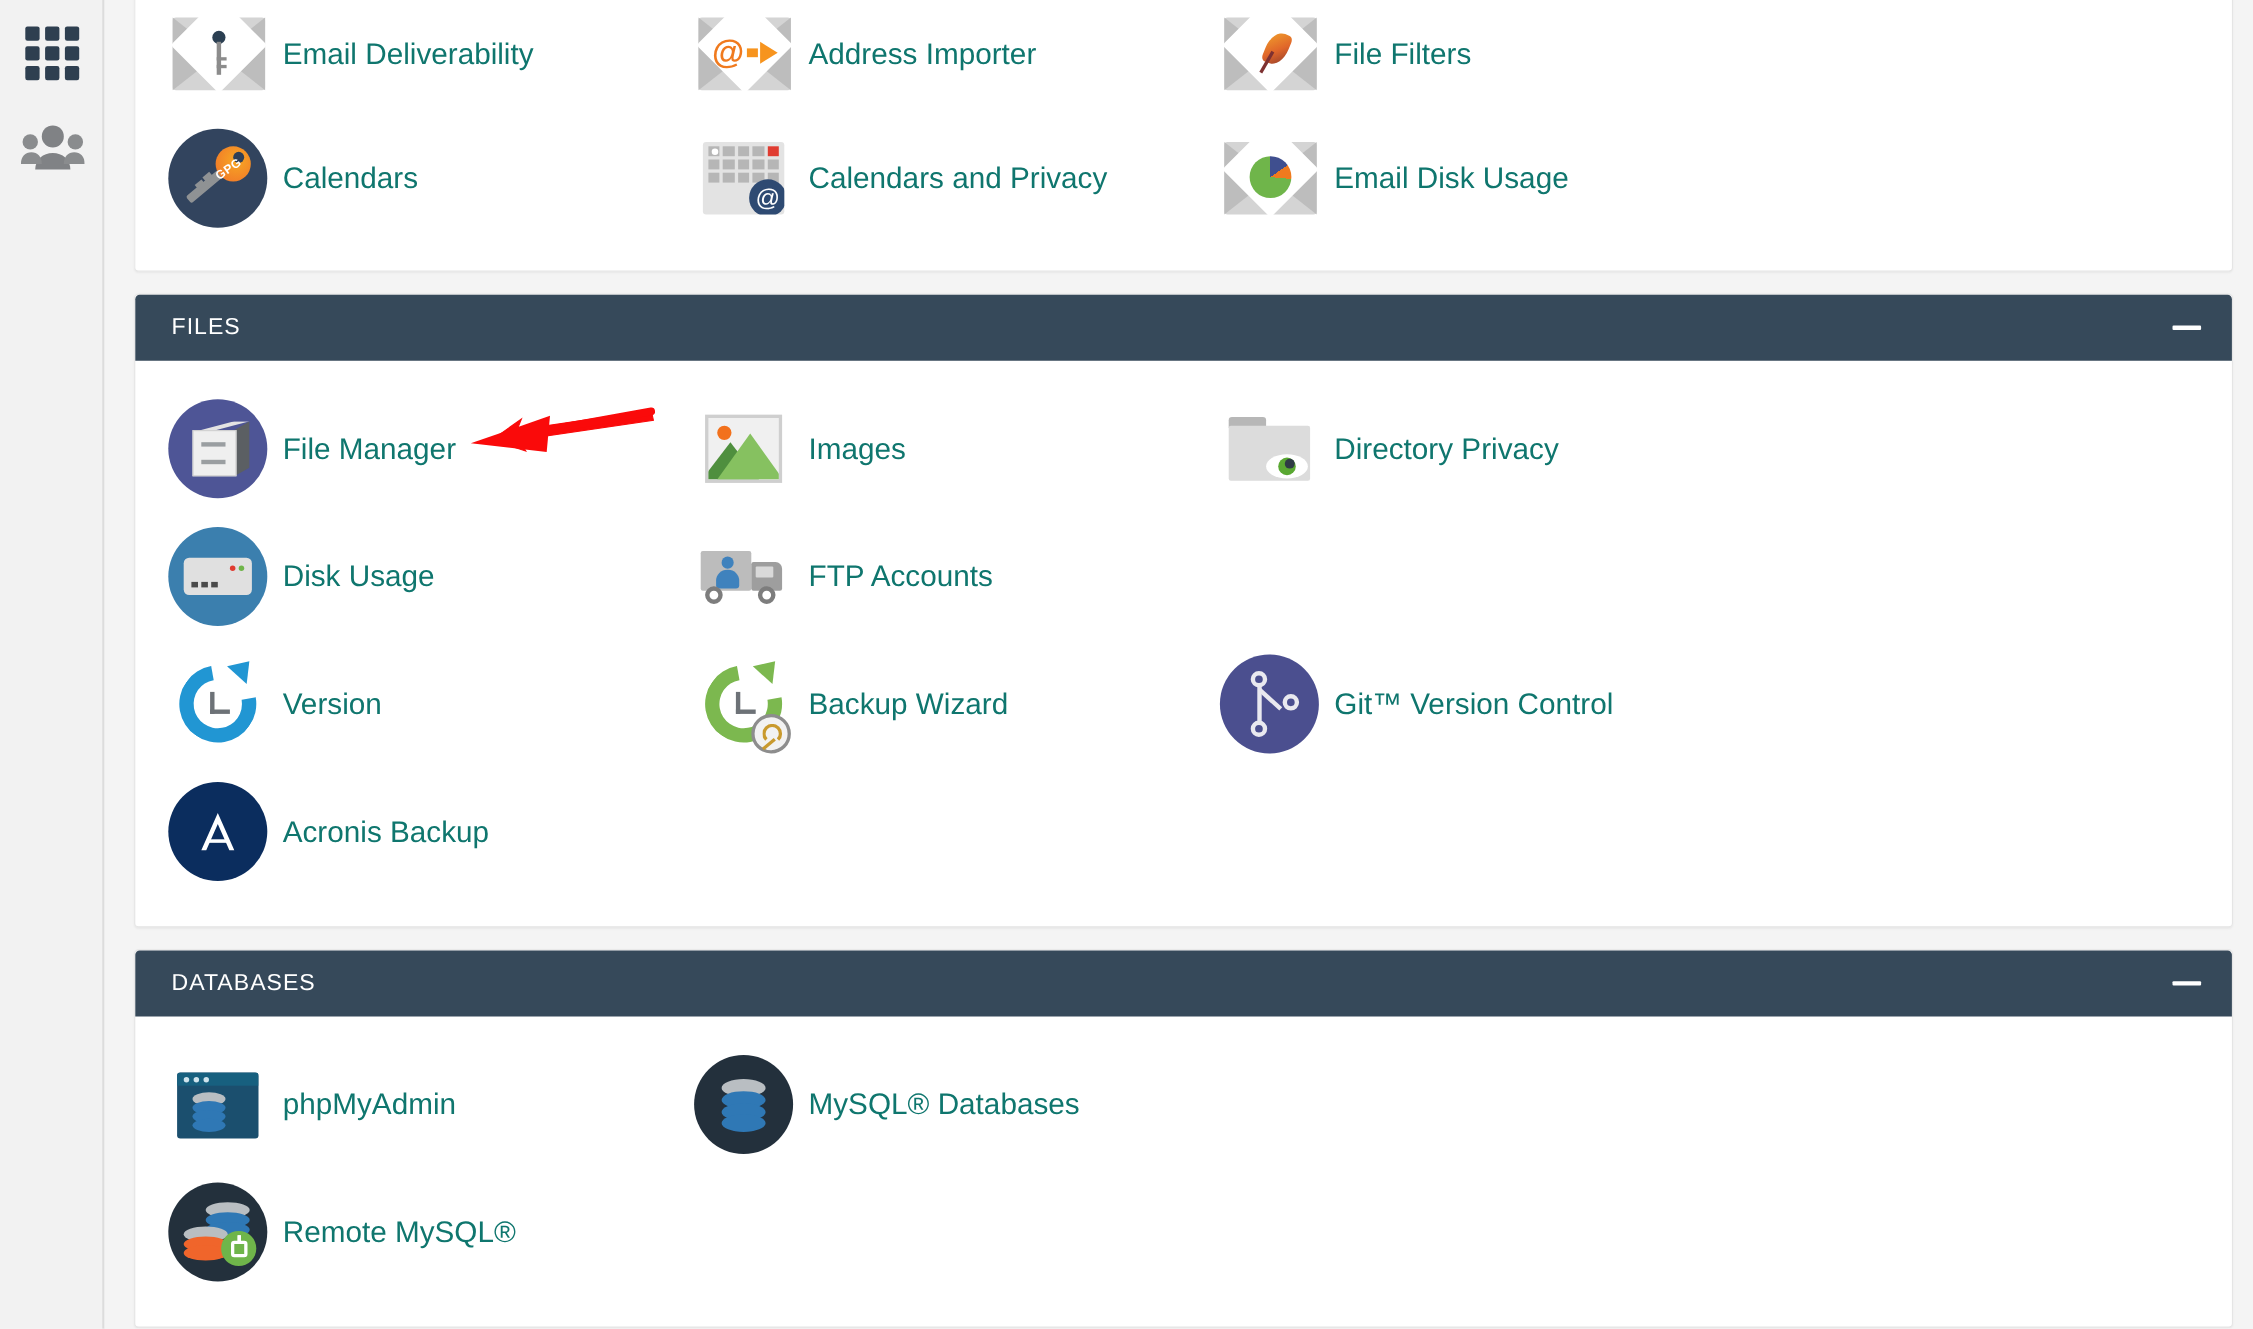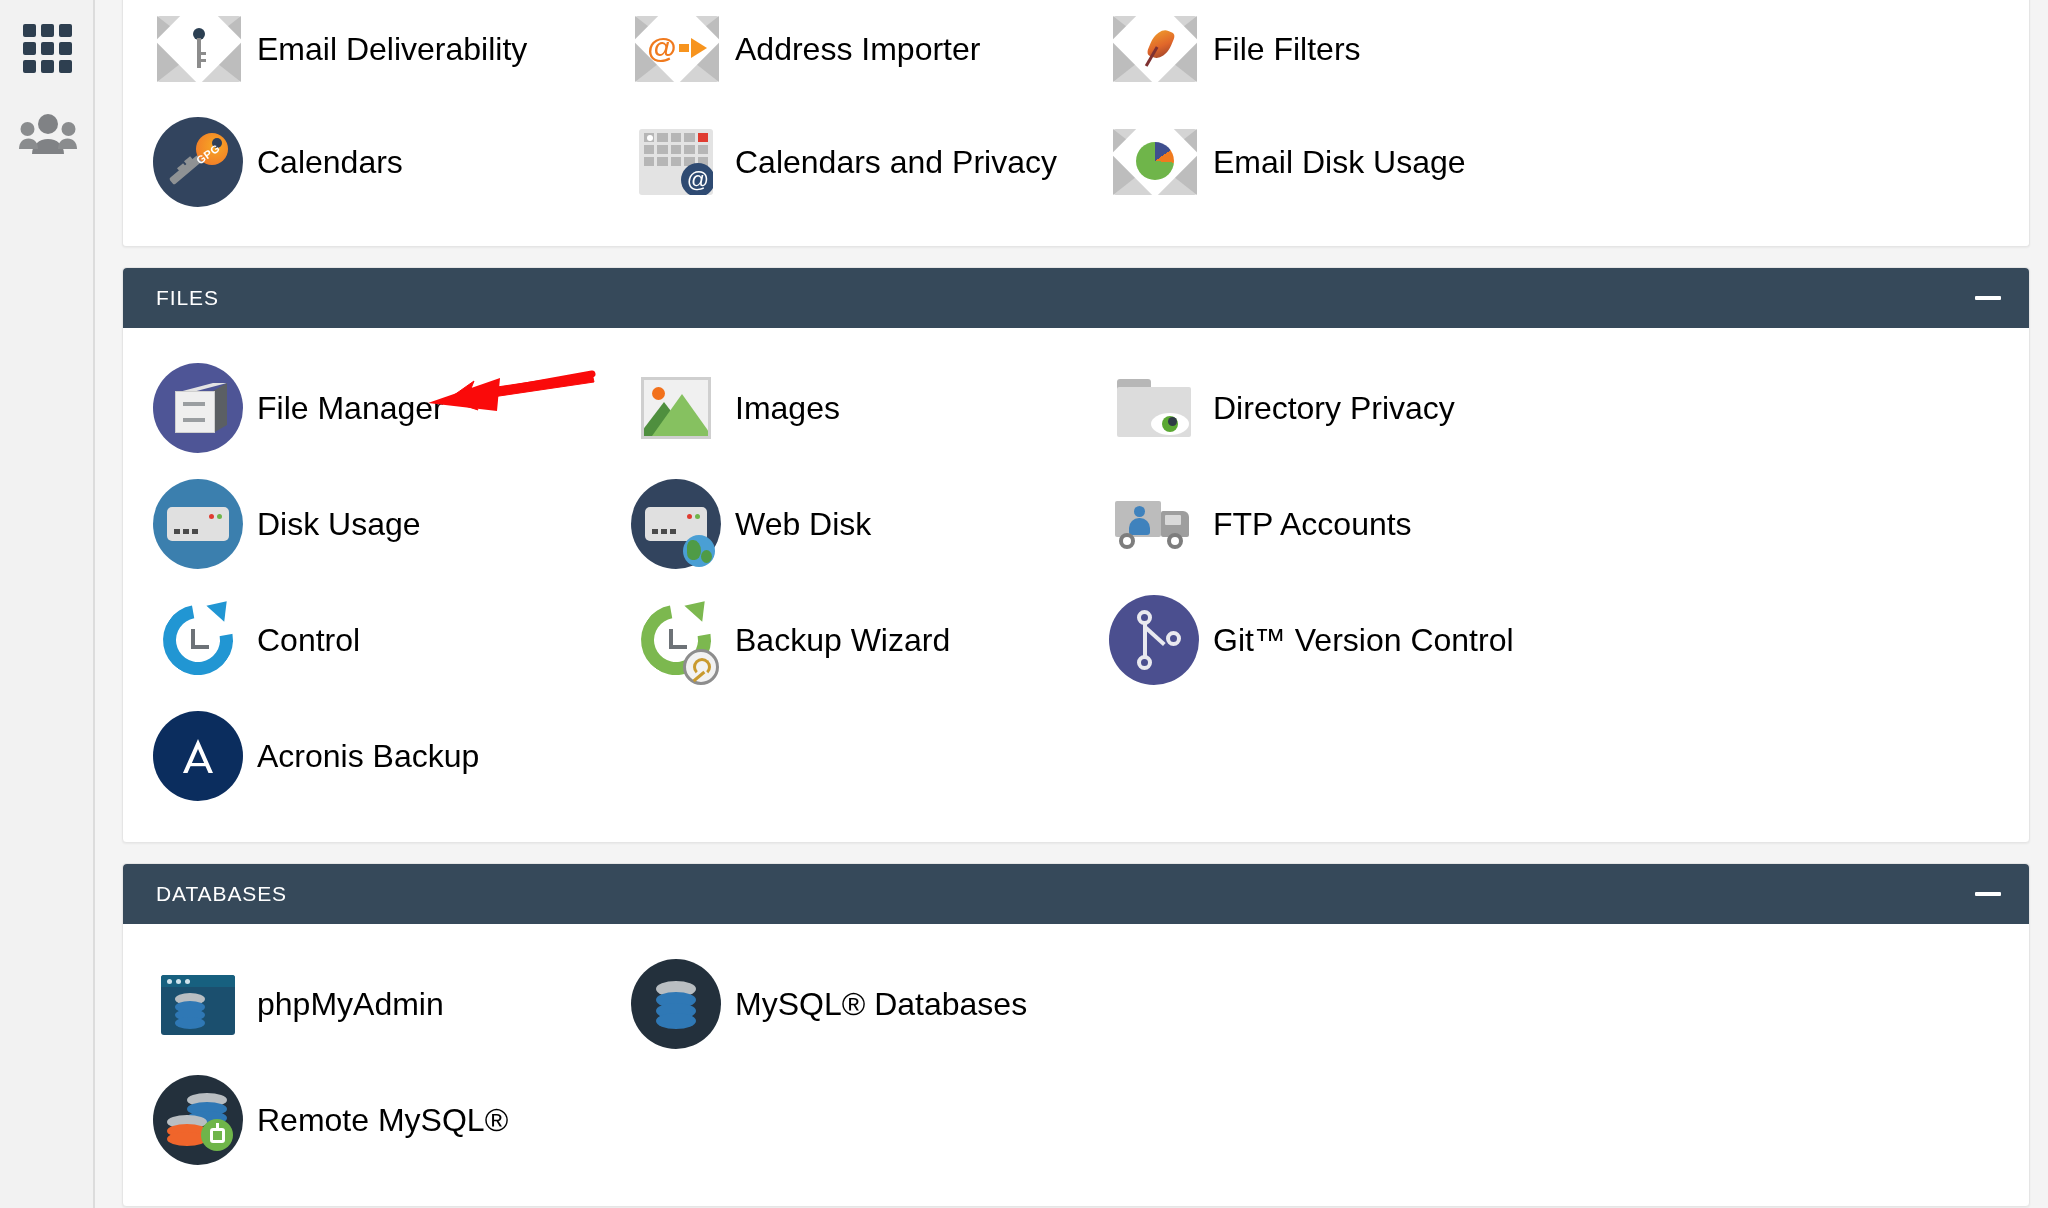--- a/index.html
+++ b/index.html
@@ -73,22 +73,22 @@
     display: flex; align-items: center;
     height: 116px;
     padding-left: 30px;
   }
   .cell.c1 { width: 478px; }
   .cell.c2 { width: 478px; }
   .cell.c3 { width: 478px; }
 
   .ico { flex: 0 0 auto; width: 90px; height: 90px; position: relative; }
   .lbl {
-    color: #000000;
-    font-size: 32px;
+    color: #0f766e;
+    font-size: 27px;
     margin-left: 14px;
     white-space: nowrap;
     cursor: pointer;
   }
 
   
   .circ { position:absolute; inset:0; border-radius:50%; }
 
   
   .env { position:absolute; left:4px; top:12px; width:84px; height:66px; }
@@ -470,38 +470,20 @@
                     <i></i>
                     <i></i>
                     <i></i>
                   </span>
                 </span>
               <span style="position:absolute;right:4px;bottom:4px;">
                 <span class="pie sm"></span></span>
             </span>
             <span class="lbl">Disk Usage</span>
           </div>
-          <div class="cell c2">
-            <span class="ico">
-              <span class="circ" style="background:#32445e;"></span>
-              <span class="srv">
-                  <span class="led">
-                    <i style="background:#e03c31"></i>
-                    <i style="background:#6fb54a"></i>
-                  </span>
-                <span class="dots">
-                    <i></i>
-                    <i></i>
-                    <i></i>
-                  </span>
-                </span>
-              <span class="globe"></span>
-            </span>
-            <span class="lbl">Web Disk</span>
-          </div>
           <div class="cell c3">
             <span class="ico">
               <span class="truck">
                 <span class="cargo"></span>
                 <span class="person">
                     <span class="h"></span>
                     <span class="b"></span>
                   </span>
                 <span class="cab2">
                     <i></i>
@@ -514,21 +496,21 @@
           </div>
         </div>
 
         <div class="row">
           <div class="cell c1">
             <span class="ico">
               <span class="barrow"></span>
                 <span class="bhead"></span>
                 <span class="bclock"></span>
             </span>
-            <span class="lbl">Control</span>
+            <span class="lbl">Version</span>
           </div>
           <div class="cell c2">
             <span class="ico">
               <span class="barrow green"></span>
                 <span class="bhead green"></span>
                 <span class="bclock"></span>
               <span class="wand">
                   <i></i>
                   <b></b>
                 </span>

